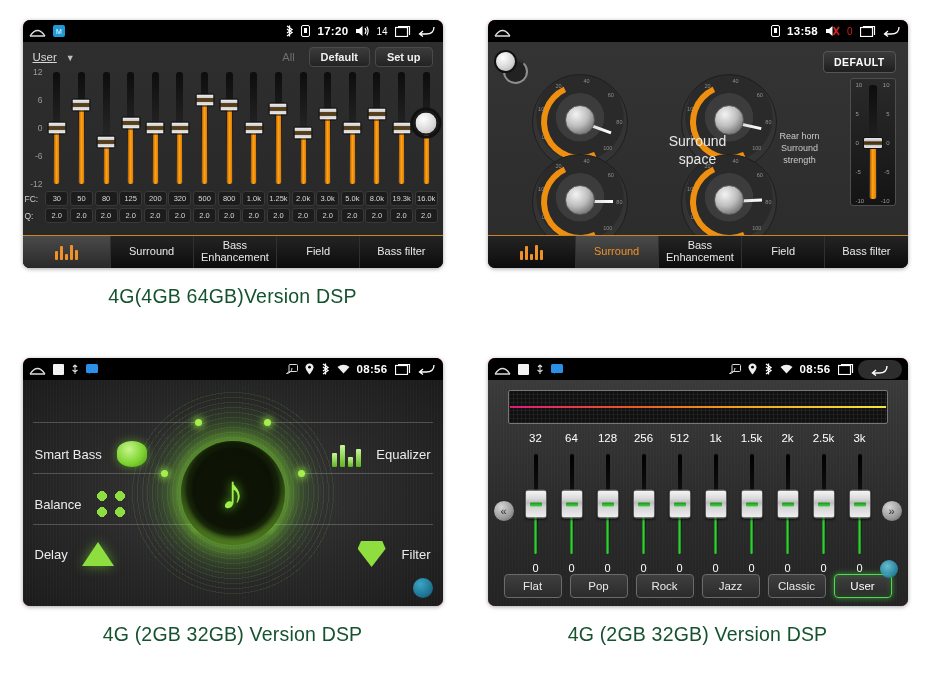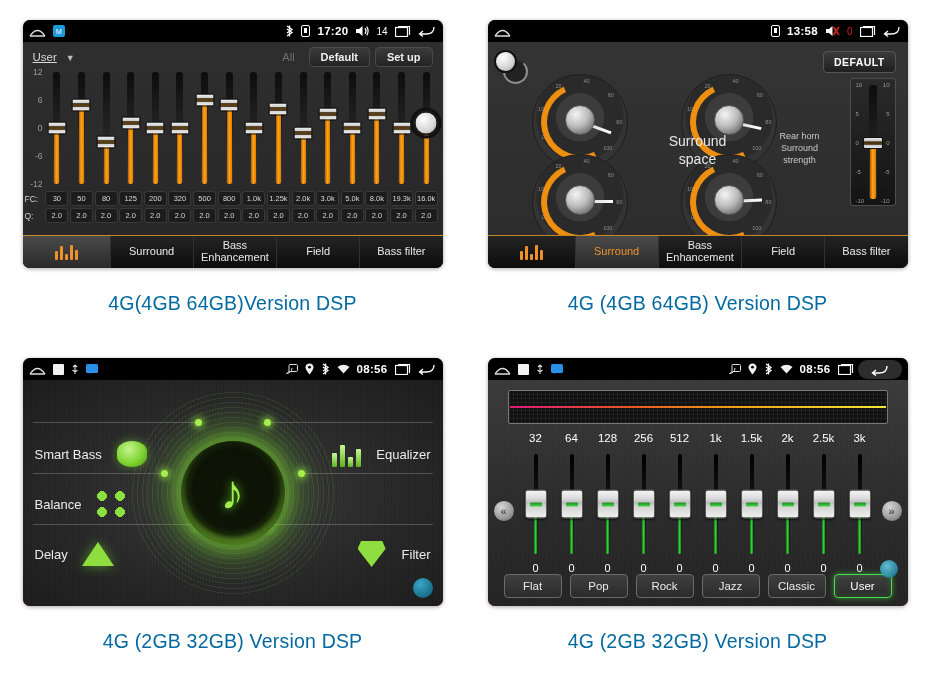--- a/index.html
+++ b/index.html
@@ -19,23 +19,23 @@
   .cell { position: relative; display: flex; flex-direction: column; align-items: center; }
   .screen {
     width: 420px; height: 248px;
     background: #b91c1c;
     border-radius: 7px;
     overflow: hidden;
     position: relative;
     box-shadow: 0 1px 4px rgba(0,0,0,0.35);
   }
   .caption {
-    margin-top: 24px;
+    margin-top: 17px;
     font-size: 19.5px;
-    color: #0369a1;
+    color: #14532d;
     letter-spacing: .2px;
     white-space: nowrap;
   }
   .cell.tl .screen { margin-top: 20px; }
   .cell.tr .screen { margin-top: 20px; }
   .cell.bl .screen, .cell.br .screen { margin-top: 18px; }
 
   
   .statusbar {
     height: 22px; background: #000;
@@ -800,21 +800,20 @@
             </div>
             <div class="tab">
               <span>Field</span>
             </div>
             <div class="tab">
               <span>Bass filter</span>
             </div>
           </div>
       </div>
     </div>
-    <div class="caption">4G (4GB 64GB) Version DSP</div>
   </div>
 
   <div class="cell bl">
     <div class="screen">
 
       <div class="statusbar">
         <div class="sb-left">
           <span class="ico">
             <svg width="17" height="11" viewBox="0 0 17 11">
                 <path d="M1 10 Q8.5 -1 16 10" fill="none" stroke="#ddd" stroke-width="1.3"></path>

